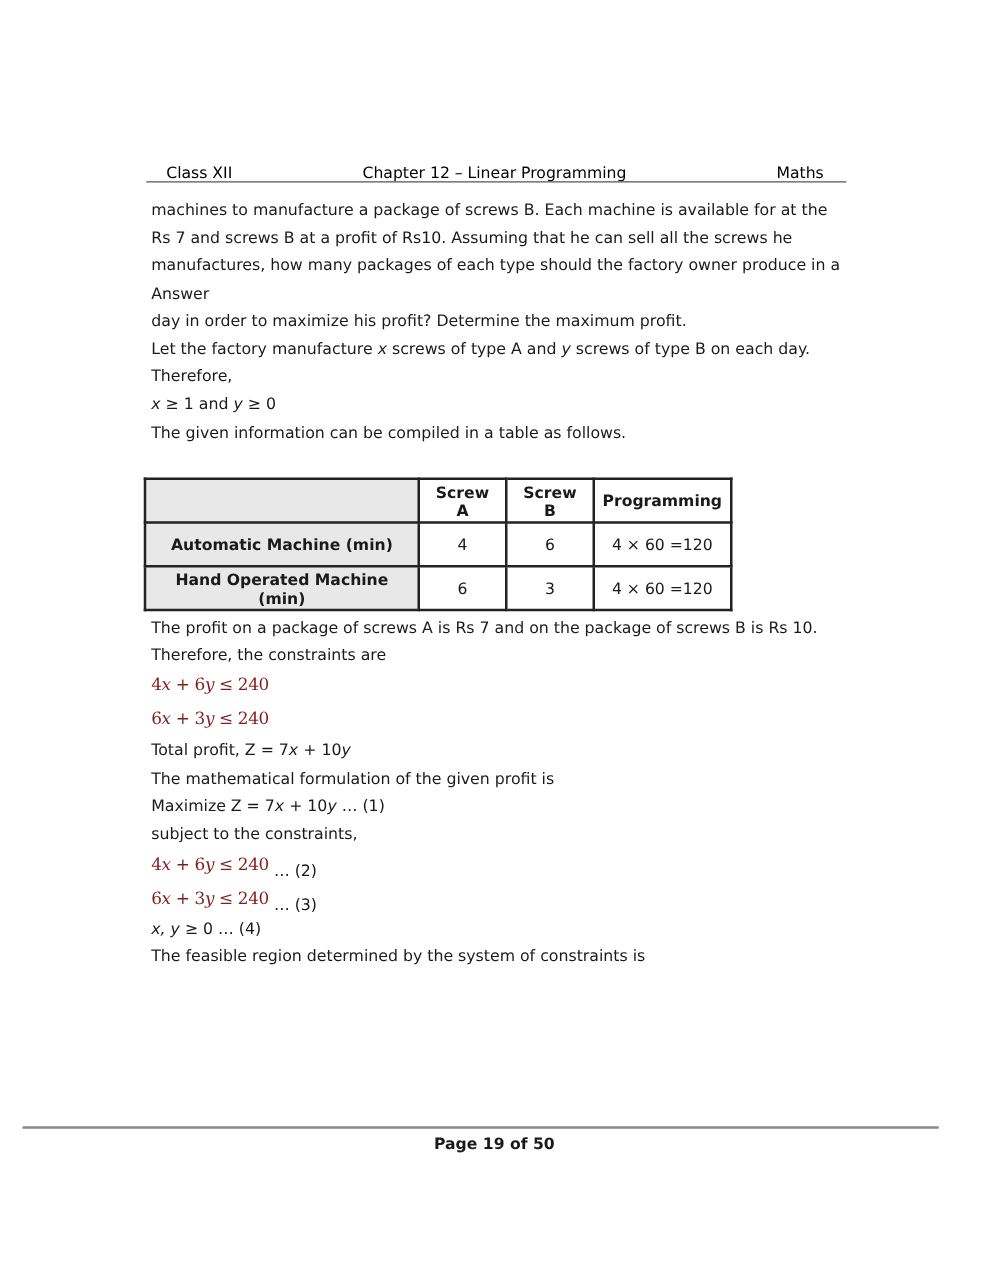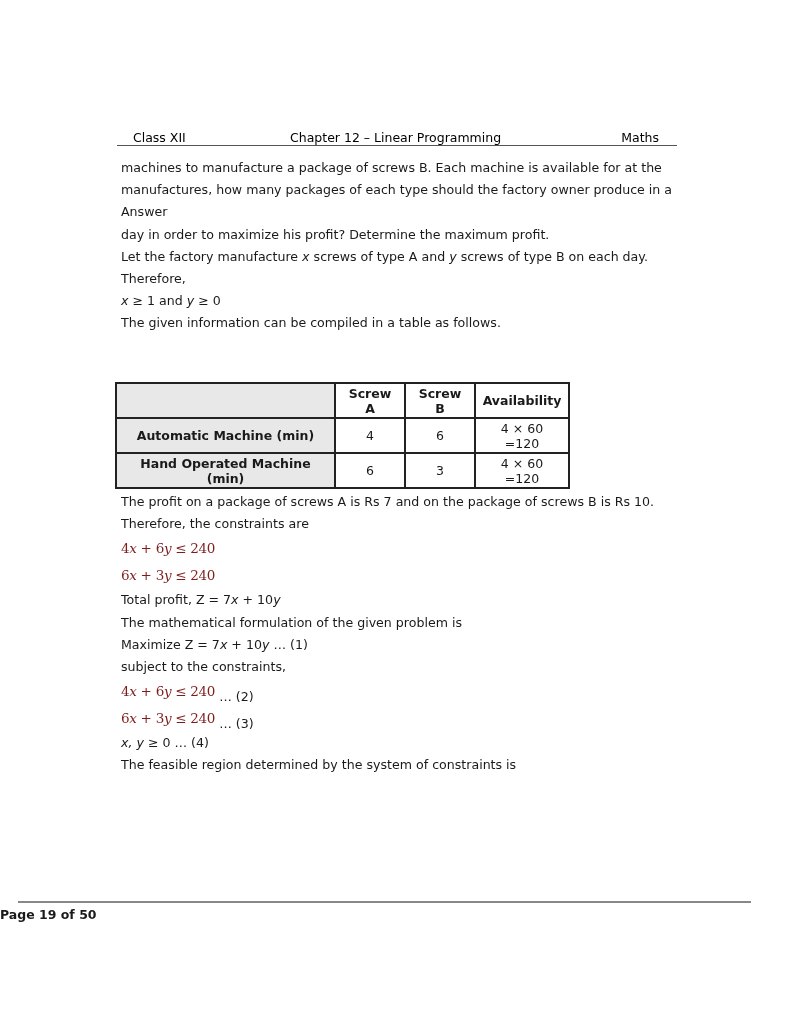--- a/index.html
+++ b/index.html
@@ -20,51 +20,52 @@
   .eqline { height: 27px; line-height: 27px; white-space: nowrap; }
   .tag { font-size: 12.6px; font-family: "DejaVu Sans", sans-serif; position: relative; top: 5px; }
   table.info { position: absolute; top: 382px; left: 115px; border-collapse: collapse;
                font-size: 12.5px; border-radius: 17px; }
   table.info td, table.info th { border: 2px solid #222; height: 33px; padding: 0 6px; text-align: center; }
   table.info th { font-weight: bold; background: #ffffff; }
   table.info td.rowhead { background: #e8e8e8; font-weight: bold; }
   table.info th.corner { background: #e8e8e8; }
   .footer-rule { position: absolute; top: 901px; left: 18px; width: 733px; height: 0;
                  border-top: 2px solid #888; }
-  .footer { position: absolute; top: 907px; left: 0; width: 791px; text-align: left;
+  .footer { position: absolute; top: 907px; left: 0; width: 791px; text-align: center;
             font-size: 12.5px; font-weight: bold; }
 </style>
 </head>
 <body>
 
 <div class="header">
   <span class="hdr-left">Class XII</span>
   <span class="hdr-center">Chapter 12 – Linear Programming</span>
   <span class="hdr-right">Maths</span>
 </div>
 <div class="header-rule"></div>
 
 <div class="body">
   <div class="line">machines to manufacture a package of screws B. Each machine is available for at the</div>
+  <div class="line">Rs 7 and screws B at a profit of Rs10. Assuming that he can sell all the screws he</div>
   <div class="line">manufactures, how many packages of each type should the factory owner produce in a</div>
   <div class="line">Answer</div>
   <div class="line">day in order to maximize his profit? Determine the maximum profit.</div>
   <div class="line"><span>Let the factory manufacture </span><i>x</i><span> screws of type A and </span><i>y</i><span> screws of type B on each day.</span></div>
   <div class="line">Therefore,</div>
   <div class="line"><i>x</i><span> ≥ 1 and </span><i>y</i><span> ≥ 0</span></div>
   <div class="line">The given information can be compiled in a table as follows.</div>
 </div>
 
 <table class="info">
   <tbody>
       <tr>
     <th class="corner" style="width:205px"></th>
     <th style="width:56px">Screw A</th>
     <th style="width:56px">Screw B</th>
-    <th style="width:80px">Availability</th>
+    <th style="width:80px">Programming</th>
   </tr>
   <tr>
     <td class="rowhead">Automatic Machine (min)</td>
     <td>4</td>
     <td>6</td>
     <td>4 × 60 =120</td>
   </tr>
   <tr>
     <td class="rowhead">Hand Operated Machine (min)</td>
     <td>6</td>
@@ -73,21 +74,21 @@
   </tr>
 </tbody>
   </table>
 
 <div class="body" style="top:491px">
   <div class="line">The profit on a package of screws A is Rs 7 and on the package of screws B is Rs 10.</div>
   <div class="line">Therefore, the constraints are</div>
   <div class="eqline math"><span>4</span><i>x</i><span> + </span><span>6</span><i>y</i><span> ≤ 240</span></div>
   <div class="eqline math"><span>6</span><i>x</i><span> + </span><span>3</span><i>y</i><span> ≤ 240</span></div>
   <div class="line"><span>Total profit, Z = 7</span><i>x</i><span> + 10</span><i>y</i></div>
-  <div class="line">The mathematical formulation of the given problem is</div>
+  <div class="line">The mathematical formulation of the given profit is</div>
   <div class="line"><span>Maximize Z = 7</span><i>x</i><span> + 10</span><i>y</i><span> … (1)</span></div>
   <div class="line">subject to the constraints,</div>
   <div class="eqline"><span class="math"><span>4</span><i>x</i><span> + </span><span>6</span><i>y</i><span> ≤ 240</span></span> <span class="tag">… (2)</span></div>
   <div class="eqline"><span class="math"><span>6</span><i>x</i><span> + </span><span>3</span><i>y</i><span> ≤ 240</span></span> <span class="tag">… (3)</span></div>
   <div class="line"><i>x, y</i><span> ≥ 0 … (4)</span></div>
   <div class="line">The feasible region determined by the system of constraints is</div>
 </div>
 
 <div class="footer-rule"></div>
 <div class="footer">Page 19 of 50</div>

